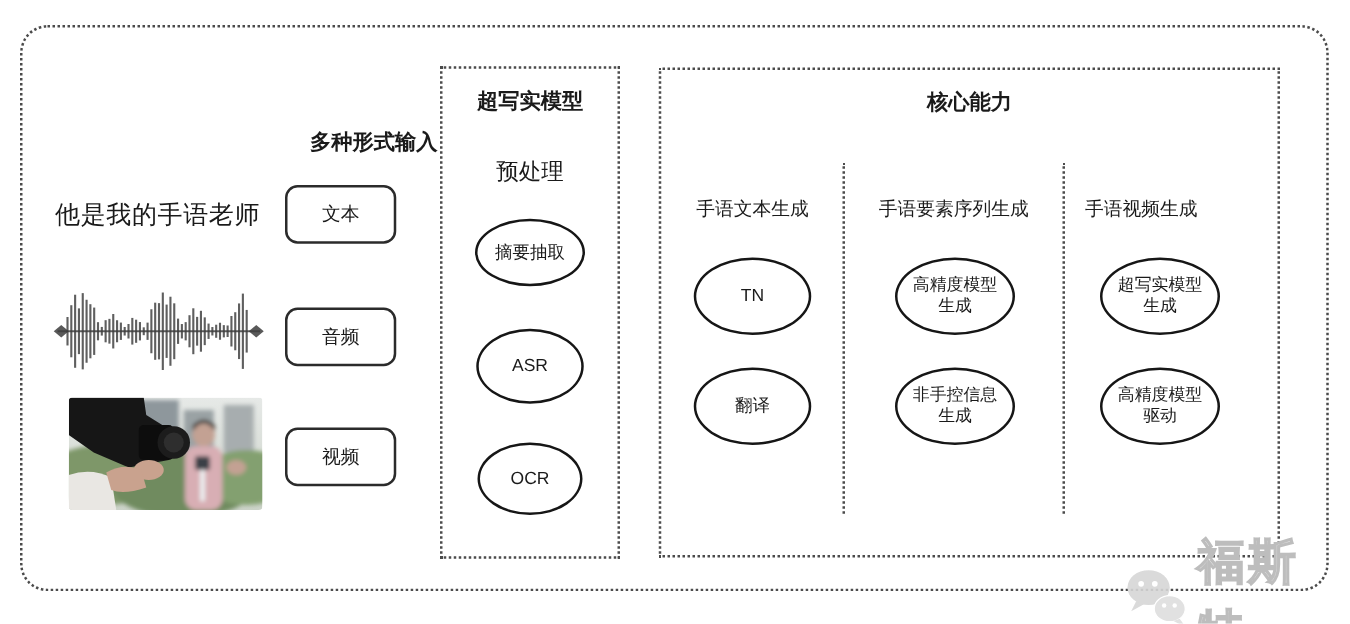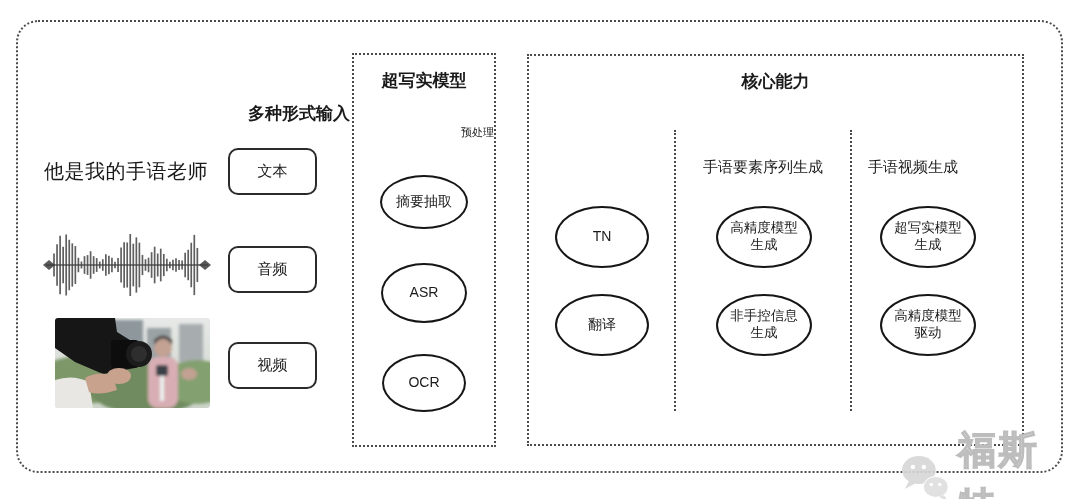--- a/index.html
+++ b/index.html
@@ -63,22 +63,22 @@
   .core-box  { left: 527px; top: 54px; width: 493px; height: 388px; }
   .box-title {
     position: absolute;
     left: 0; top: 14px; width: 100%;
     text-align: center;
     font-size: 17px; font-weight: bold;
   }
   .scene-subtitle {
     position: absolute;
     left: 0; top: 70px; width: 100%;
-    text-align: right;
-    font-size: 11px;
+    text-align: center;
+    font-size: 18px;
   }
   .ellipse {
     position: absolute;
     border: 2.5px solid #161616;
     border-radius: 50%;
     display: flex; align-items: center; justify-content: center;
     text-align: center;
     font-size: 14px; line-height: 1.25;
     white-space: pre-line;
     background: #ffffff;
@@ -247,20 +247,21 @@
     <div class="ellipse scene-e3">OCR</div>
     <div class="ellipse scene-e2">ASR</div>
   </div>
 
   <div class="dashed-box core-box">
     <div class="box-title">核心能力</div>
 
     <div class="col-divider divider-1"></div>
     <div class="col-divider divider-2"></div>
 
+    <div class="col-header col1-header">手语文本生成</div>
     <div class="col-header col2-header">手语要素序列生成</div>
     <div class="col-header col3-header">手语视频生成</div>
 
     <div class="ellipse core-e c1 row1">TN</div>
     <div class="ellipse core-e c1 row2">翻译</div>
 
     <div class="ellipse core-e c2 row1">高精度模型
 生成</div>
     <div class="ellipse core-e c2 row2">非手控信息
 生成</div>

